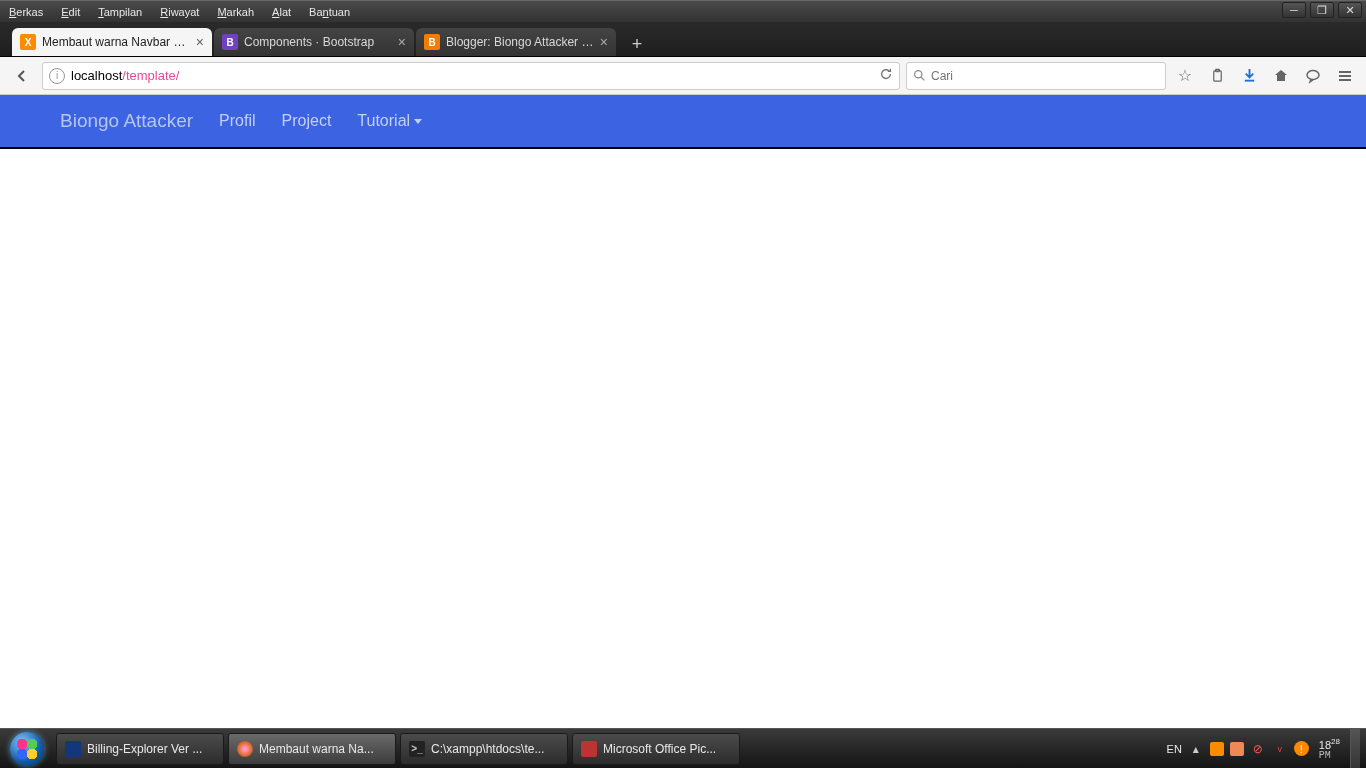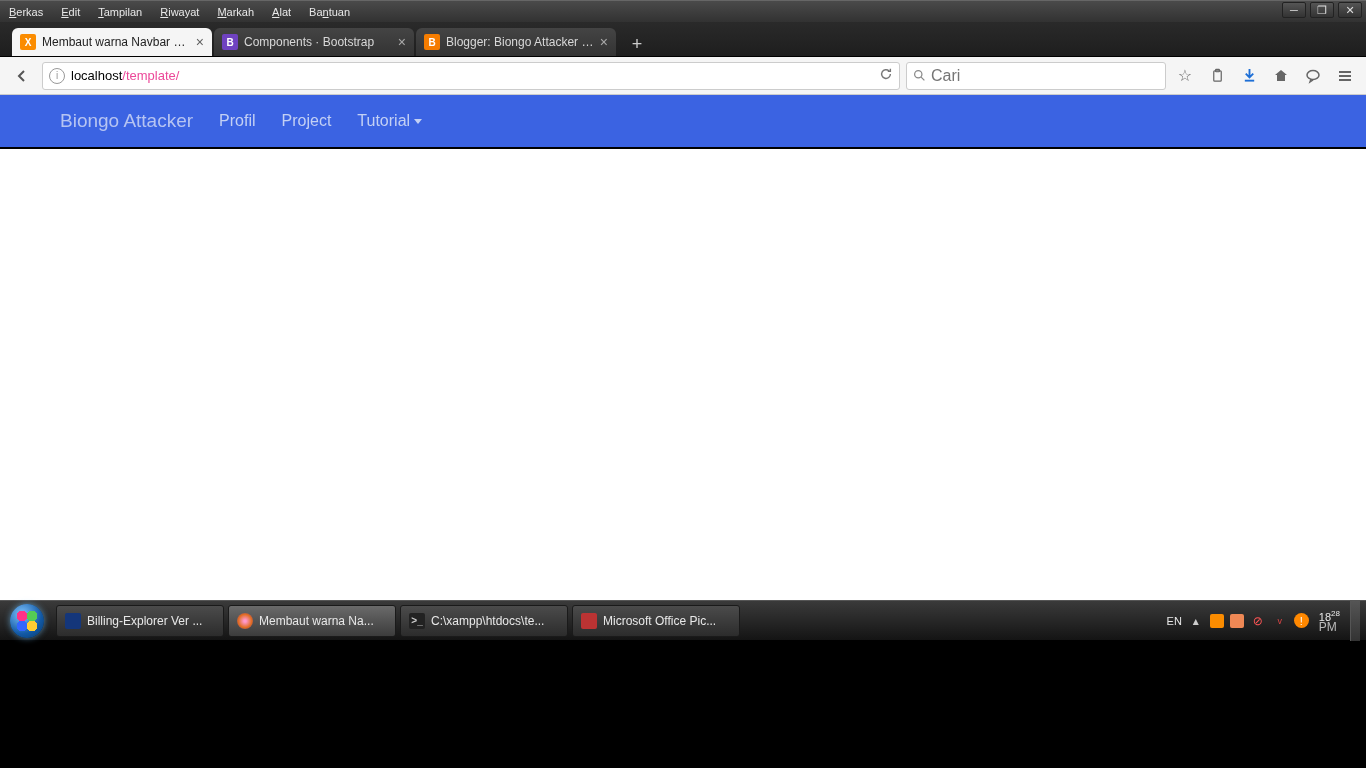--- a/index.html
+++ b/index.html
@@ -1,17 +1,17 @@
 <!DOCTYPE html>
 <html><head>
 <meta charset="utf-8">
 <style>
 * { margin:0; padding:0; box-sizing:border-box; font-family:"Segoe UI",Tahoma,sans-serif; }
 html,body { width:1366px; height:768px; overflow:hidden; background:#000; }
-.desktop { width:1366px; height:640px; display:flex; flex-direction:column; background:#1a1a1a; }
+.desktop { width:1366px; height:768px; display:flex; flex-direction:column; background:#1a1a1a; }
 
 
 .ff-menubar { height:22px; background:linear-gradient(#4a4a4a,#323232); display:flex; align-items:center; color:#e8e8e8; font-size:11px; position:relative; border-top:1px solid #666; }
 .ff-menubar .mitem { padding:0 9px; cursor:default; }
 .ff-menubar .mitem u { text-decoration:underline; }
 .winbtns { position:absolute; right:4px; top:1px; display:flex; gap:4px; }
 .winbtn { width:24px; height:16px; background:linear-gradient(#555,#333); border:1px solid #222; border-radius:2px; color:#ddd; display:flex; align-items:center; justify-content:center; font-size:11px; cursor:default; }
 
 
 .tabstrip { height:35px; background:linear-gradient(#2a2a2a,#1e1e1e); display:flex; align-items:flex-end; padding-left:12px; border-bottom:1px solid #000; }
@@ -27,21 +27,21 @@
 .navtoolbar { height:38px; background:#f5f5f5; display:flex; align-items:center; padding:0 8px; gap:6px; border-bottom:1px solid #ccc; }
 .navbtn { width:28px;height:28px; border-radius:4px; display:flex; align-items:center; justify-content:center; color:#555; cursor:pointer; }
 .navbtn.back svg{width:16px;height:16px;}
 .urlbox { flex:1; height:28px; border:1px solid #ccc; border-radius:3px; background:#fff; display:flex; align-items:center; padding:0 6px; font-size:13px; color:#333; }
 .urlbox .info { width:16px;height:16px;border:1px solid #999;border-radius:50%;color:#999;font-size:10px;display:flex;align-items:center;justify-content:center;margin-right:6px; }
 .urlbox .host { color:#000; }
 .urlbox .path { color:#ec4899; }
 .urlbox .reload { margin-left:auto; color:#777; cursor:pointer; }
 .searchbox { width:260px; height:28px; border:1px solid #ccc; border-radius:3px; background:#fff; display:flex; align-items:center; padding:0 6px; }
 .searchbox svg{width:13px;height:13px;fill:#888;margin-right:5px;}
-.searchbox input { border:none; outline:none; font-size:16px; flex:1; background:transparent; }
+.searchbox input { border:none; outline:none; font-size:12px; flex:1; background:transparent; }
 .tbicon { width:26px; height:26px; display:flex; align-items:center; justify-content:center; color:#666; cursor:pointer; }
 .tbicon.blue{color:#1e6fd6;}
 
 
 .page { flex:1; background:#fff; position:relative; }
 .bsnav { height:54px; background:#3b63e2; border-bottom:2px solid #000; display:flex; align-items:center; padding:0 60px; color:#c3d0f4; font-size:16px; }
 .bsnav .brand { font-size:19px; margin-right:26px; color:#b6c4f2; }
 .bsnav .nlink { margin-right:26px; cursor:pointer; }
 .bsnav .caret { display:inline-block; margin-left:4px; width:0;height:0;border-left:4px solid transparent;border-right:4px solid transparent;border-top:5px solid #c3d0f4; vertical-align:middle; }
 
@@ -53,21 +53,21 @@
  radial-gradient(circle at 25% 25%,#f38 0 25%,transparent 26%),
  radial-gradient(circle at 75% 25%,#5c5 0 25%,transparent 26%),
  radial-gradient(circle at 25% 75%,#36f 0 25%,transparent 26%),
  radial-gradient(circle at 75% 75%,#fc3 0 25%,transparent 26%);}
 .tbtn { height:32px; min-width:168px; max-width:168px; margin:0 2px;padding:0 8px; background:linear-gradient(#4b4b4b,#2c2c2c); border:1px solid #1a1a1a; border-radius:3px; display:flex; align-items:center; gap:6px; cursor:pointer; overflow:hidden;}
 .tbtn .tico{width:16px;height:16px;border-radius:2px;display:flex;align-items:center;justify-content:center;font-size:10px;font-weight:bold;}
 .tbtn.active{background:linear-gradient(#6a6a6a,#3c3c3c);}
 .tray { margin-left:auto; display:flex; align-items:center; gap:6px; padding-right:6px; height:100%; }
 .trayico{width:16px;height:16px;display:flex;align-items:center;justify-content:center;font-size:12px;}
 .clock { text-align:left; font-size:11px; line-height:11px; padding:0 4px;}
-.clock .sub{font-size:12px;color:#bbb;}
+.clock .sub{font-size:10px;color:#bbb;font-family:Liberation Mono, monospace;}
 .showdesk{width:10px;height:40px;border-left:1px solid #555;background:linear-gradient(#555,#333);}
 </style>
 </head>
 <body>
 
 <div class="desktop">
 
   <div class="ff-menubar">
     <span class="mitem"><u>B</u>erkas</span>
     <span class="mitem"><u>E</u>dit</span>

